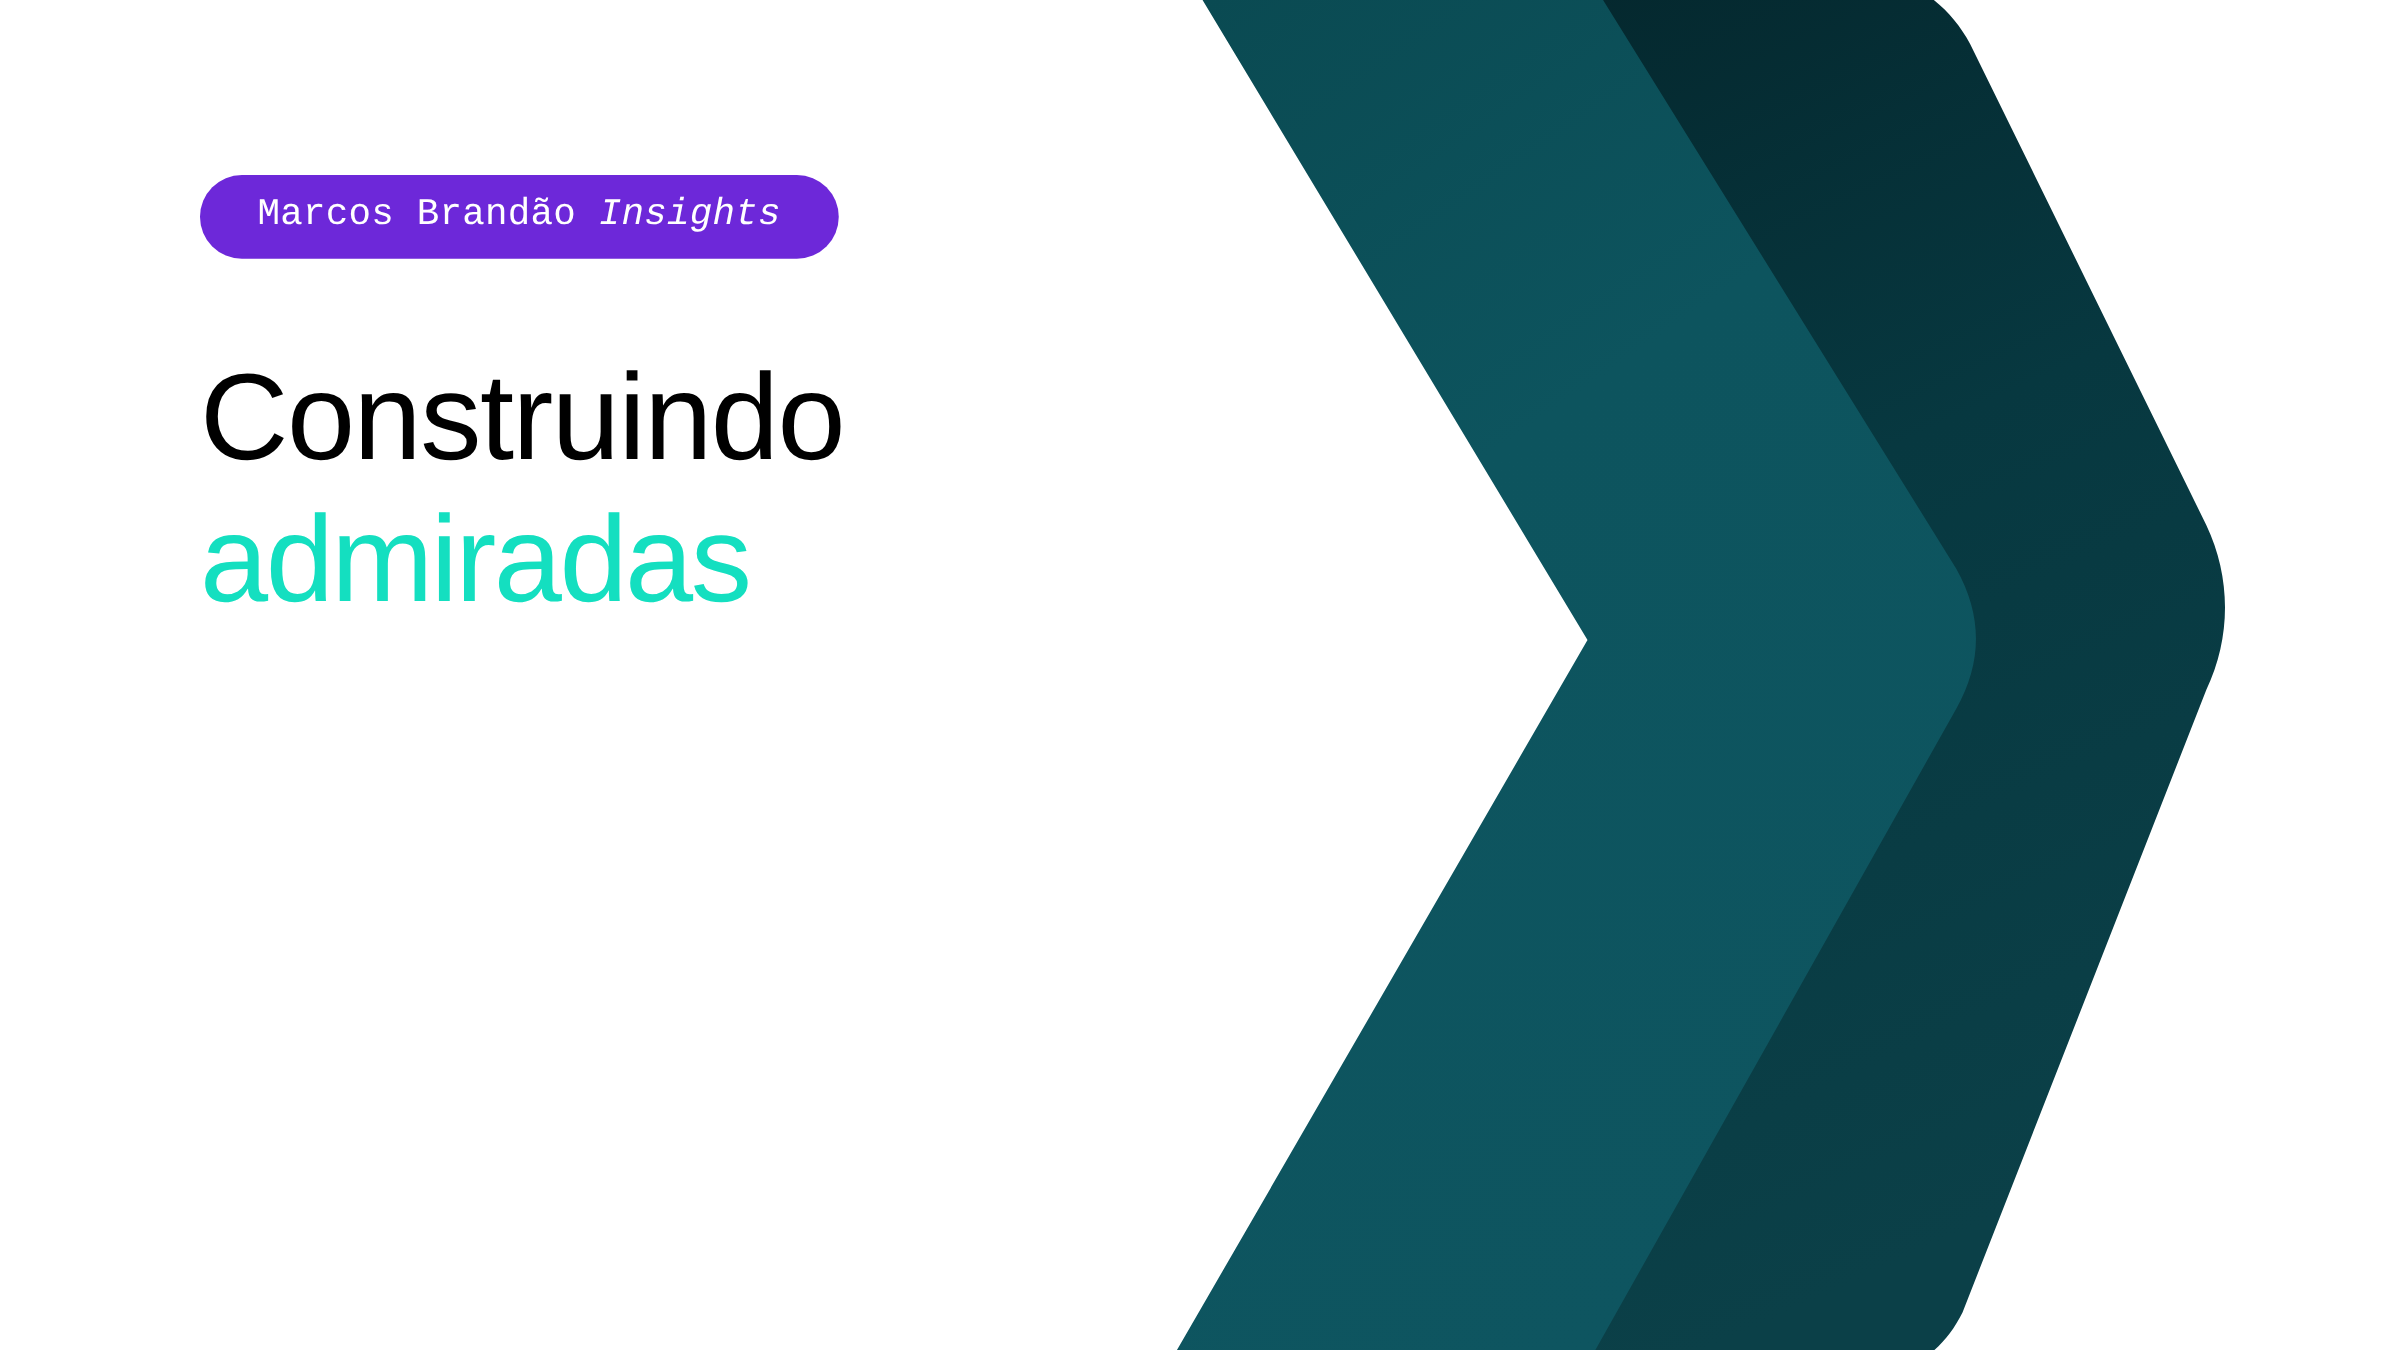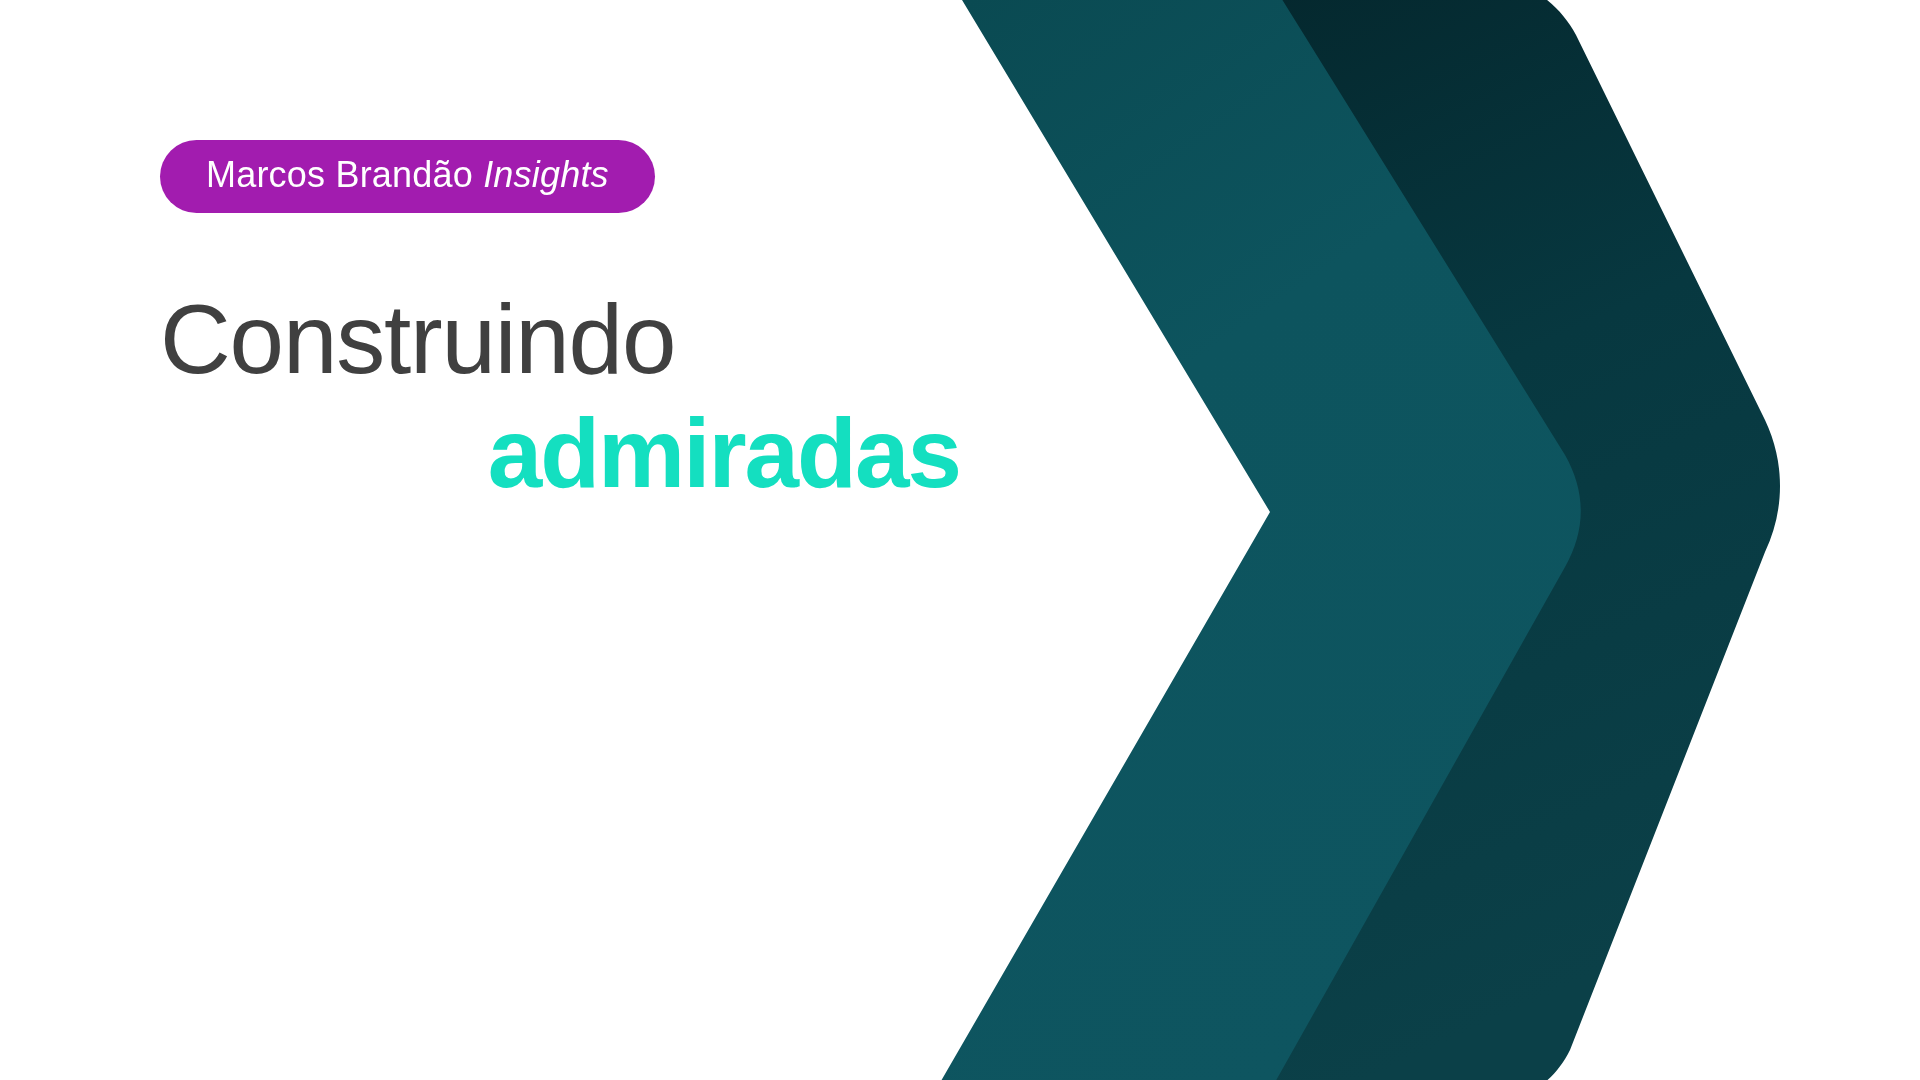--- a/index.html
+++ b/index.html
@@ -41,55 +41,55 @@
   .content {
     position: absolute;
     left: 160px;
     top: 140px;
     width: 800px;
   }
 
   
   .badge {
     display: inline-block;
-    background: #a21caf;
+    background: #6d28d9;
     color: #ffffff;
     border-radius: 60px;
     padding: 17px 46px 20px 46px;
-    font-size: 36px;
+    font-size: 30px;
     line-height: 1;
     letter-spacing: 0.2px;
     white-space: nowrap;
     font-weight: 400;
+    font-family: Liberation Mono, monospace;
   }
   .badge .badge-em {
     font-style: italic;
     font-weight: 500;
   }
 
   
   .headline {
     margin-top: 70px;
     font-size: 98px;
     line-height: 1.16;
     letter-spacing: -1.2px;
   }
   .headline-line {
     display: block;
     white-space: nowrap;
   }
   .hl-light {
-    color: #404040;
+    color: #000000;
     font-weight: 300;
   }
   .hl-accent {
     color: #14dfc0;
-    font-weight: 700;
+    font-weight: 400;
     letter-spacing: -2px;
-    text-align: right;
   }
 </style>
 </head>
 <body>
 
 <div class="slide">
 
   <div class="chevron-art">
     <svg viewBox="0 0 1050 1080" preserveAspectRatio="none">
       <defs>

